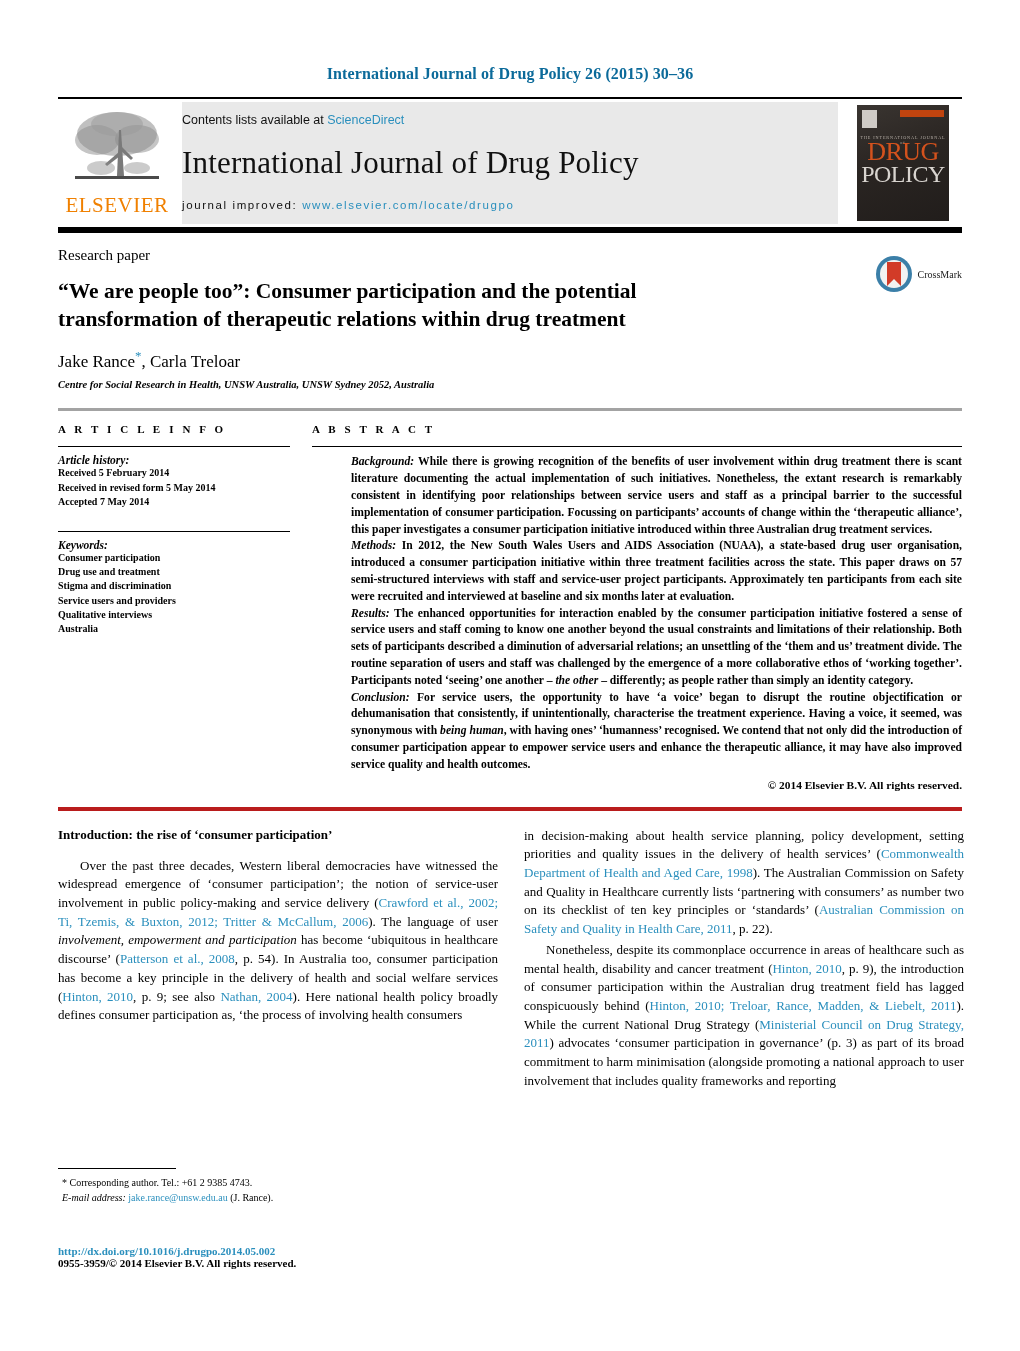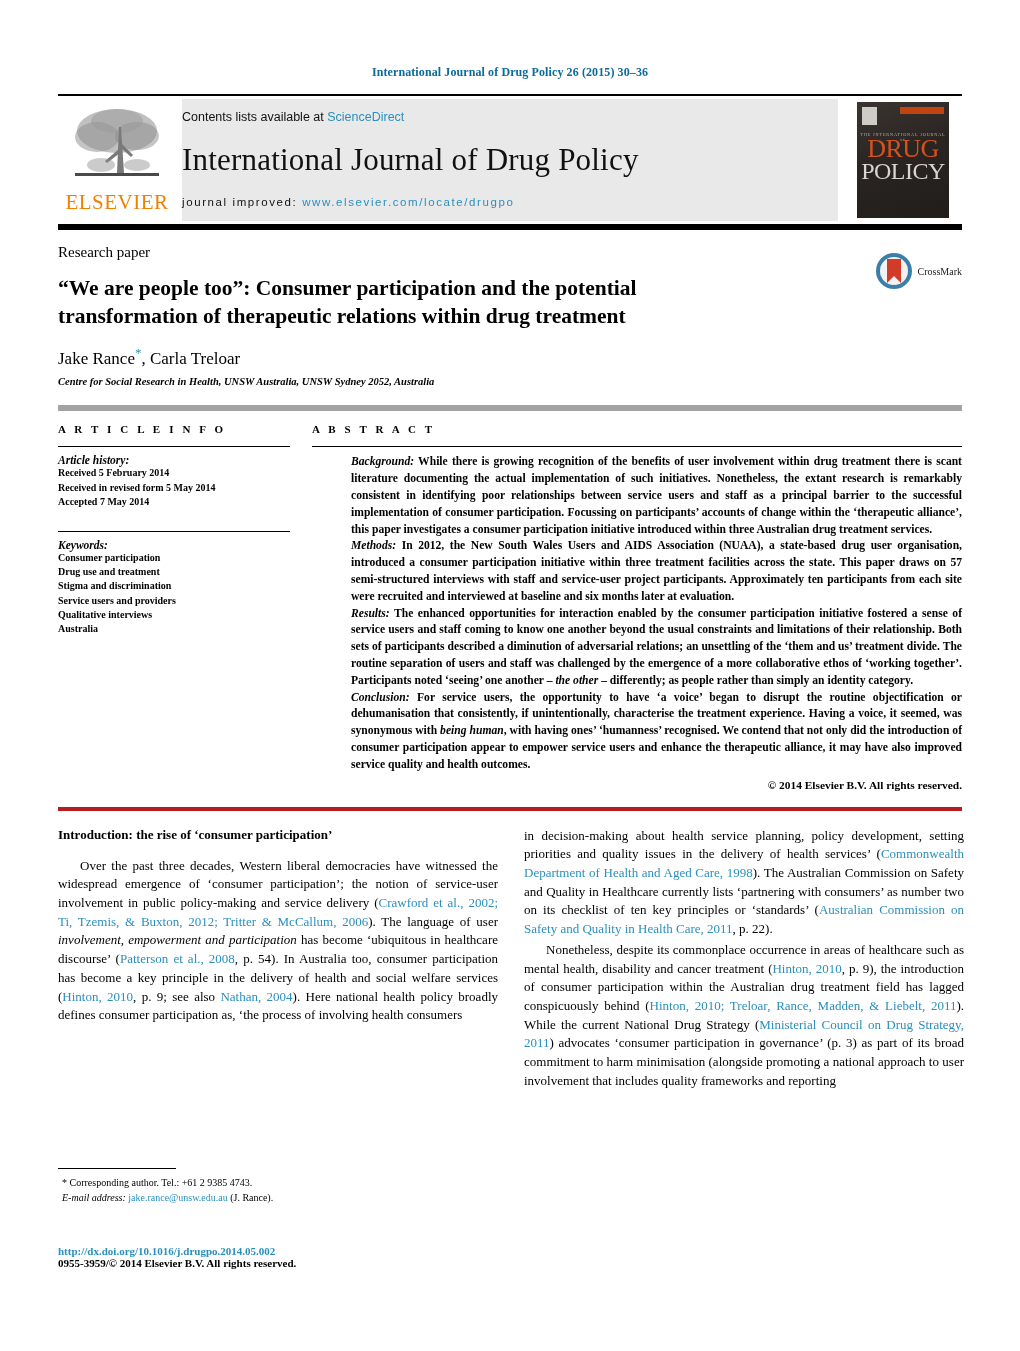--- a/index.html
+++ b/index.html
@@ -19,21 +19,21 @@
     position: relative;
     width: 1020px;
     height: 1351px;
     padding: 0;
   }
 
   
   .running-head {
     text-align: center;
     color: #0b6a9a;
-    font-size: 12px;
+    font-size: 16px;
     font-weight: bold;
     font-family: "Liberation Serif", serif;
     padding-top: 65px;
     letter-spacing: 0.1px;
   }
 
   
   .masthead {
     margin: 14px 58px 0 58px;
     border-top: 2.2px solid #000;
@@ -218,21 +218,21 @@
     font-size: 10px;
     font-family: "Liberation Serif", serif;
     color: #222;
   }
 
   
   .info-abstract {
     margin: 18px 58px 0 58px;
     display: flex;
     gap: 22px;
-    border-top: 6px solid #a3a3a3;
+    border-top: 3px solid #a3a3a3;
     padding-top: 12px;
   }
   .col-info {
     width: 232px;
     flex: none;
   }
   .col-abstract {
     flex: 1;
   }
   .sec-head {

